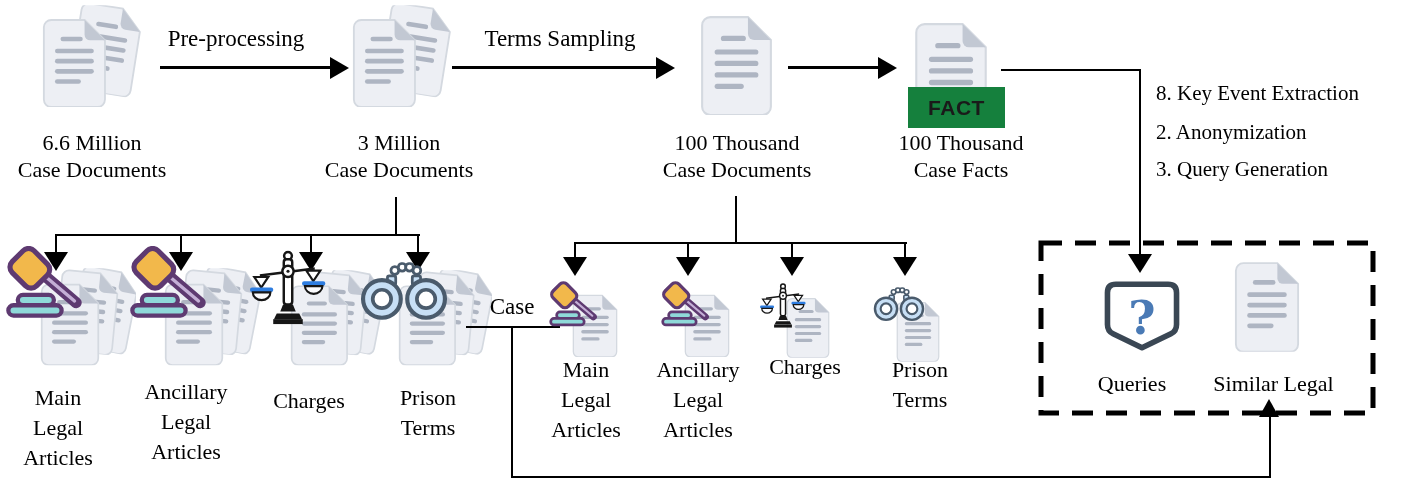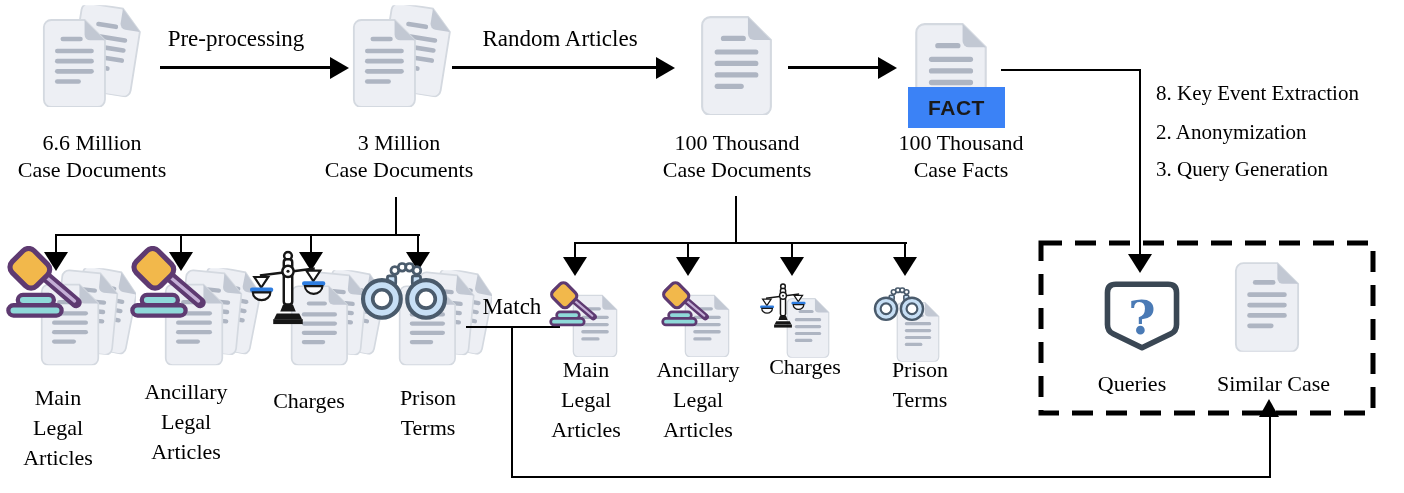--- a/index.html
+++ b/index.html
@@ -9,21 +9,21 @@
   .ah{position:absolute;width:0;height:0}
   .ah-right{border-top:11px solid transparent;border-bottom:11px solid transparent;border-left:19px solid #000}
   .ah-down{border-left:12px solid transparent;border-right:12px solid transparent;border-top:19px solid #000}
   .ah-up{border-left:10px solid transparent;border-right:10px solid transparent;border-bottom:18px solid #000}
   .lbl{position:absolute;text-align:center;font-size:22px;line-height:30px;white-space:pre-line}
   .toplbl{line-height:27px}
   .flowlbl{position:absolute;text-align:center;font-size:23px}
   .step{position:absolute;font-size:21px;white-space:nowrap}
   .grp{position:absolute}
   .grp svg{position:absolute}
-  .badge{position:absolute;background:#3b82f6;text-align:center;
+  .badge{position:absolute;background:#15803d;text-align:center;
          font-family:"Liberation Sans","DejaVu Sans",sans-serif;font-weight:700;
          font-size:21px;letter-spacing:.5px;line-height:41px;color:#1a1a1a}
 </style>
 </head>
 <body>
 
 <div id="canvas">
 
   <svg width="0" height="0" style="position:absolute" aria-hidden="true">
     <defs>
@@ -104,21 +104,21 @@
   <div class="flowlbl" style="left:151px;top:26px;width:170px">Pre-processing</div>
   <div class="ln" style="left:160px;top:66px;width:172px;height:3px"></div>
   <div class="ah ah-right" style="left:330px;top:57px"></div>
 
   <svg style="left:352px;top:5px;position:absolute" width="100" height="104" viewBox="0 0 108 112">
       <use href="#sym-stack2"></use>
     </svg>
   <div class="lbl toplbl" style="left:299px;top:129px;width:200px">3 Million
 Case Documents</div>
 
-  <div class="flowlbl" style="left:465px;top:26px;width:190px">Random Articles</div>
+  <div class="flowlbl" style="left:465px;top:26px;width:190px">Terms Sampling</div>
   <div class="ln" style="left:452px;top:66px;width:206px;height:3px"></div>
   <div class="ah ah-right" style="left:656px;top:57px"></div>
 
   <svg style="left:700px;top:15px;position:absolute" width="73" height="100" viewBox="0 0 70 96">
       <use href="#sym-page"></use>
     </svg>
   <div class="lbl toplbl" style="left:637px;top:129px;width:200px">100 Thousand
 Case Documents</div>
 
   <div class="ln" style="left:788px;top:66px;width:92px;height:3px"></div>
@@ -186,21 +186,21 @@
   <div class="lbl" style="left:-7px;top:383px;width:130px">Main
 Legal
 Articles</div>
   <div class="lbl" style="left:121px;top:377px;width:130px">Ancillary
 Legal
 Articles</div>
   <div class="lbl" style="left:244px;top:386px;width:130px">Charges</div>
   <div class="lbl" style="left:363px;top:383px;width:130px">Prison
 Terms</div>
 
-  <div class="flowlbl" style="left:462px;top:294px;width:100px">Match</div>
+  <div class="flowlbl" style="left:462px;top:294px;width:100px">Case</div>
   <div class="ln" style="left:466px;top:326px;width:94px;height:2px"></div>
   <div class="ln" style="left:511px;top:327px;width:2px;height:151px"></div>
   <div class="ln" style="left:511px;top:476px;width:760px;height:2px"></div>
   <div class="ln" style="left:1269px;top:417px;width:2px;height:61px"></div>
   <div class="ah ah-up" style="left:1259px;top:399px"></div>
 
   <div class="ln" style="left:735px;top:196px;width:2px;height:48px"></div>
   <div class="ln" style="left:574px;top:242px;width:333px;height:2px"></div>
   <div class="ln" style="left:574px;top:244px;width:2px;height:14px"></div>
   <div class="ln" style="left:687px;top:244px;width:2px;height:14px"></div>
@@ -257,15 +257,15 @@
   <svg style="left:1038px;top:240px;position:absolute" width="338" height="176">
     <rect x="3" y="3" width="332" height="170" fill="none" stroke="#000" stroke-width="5" stroke-dasharray="21 13"></rect>
   </svg>
   <svg style="left:1100px;top:277px;position:absolute" width="84" height="78" viewBox="0 0 90 82">
       <use href="#sym-qbubble"></use>
     </svg>
   <svg style="left:1234px;top:261px;position:absolute" width="66" height="91" viewBox="0 0 70 96">
       <use href="#sym-page"></use>
     </svg>
   <div class="lbl" style="left:1072px;top:369px;width:120px">Queries</div>
-  <div class="lbl" style="left:1196px;top:369px;width:155px">Similar Case</div>
+  <div class="lbl" style="left:1196px;top:369px;width:155px">Similar Legal</div>
 
 </div>
 
 </body></html>

